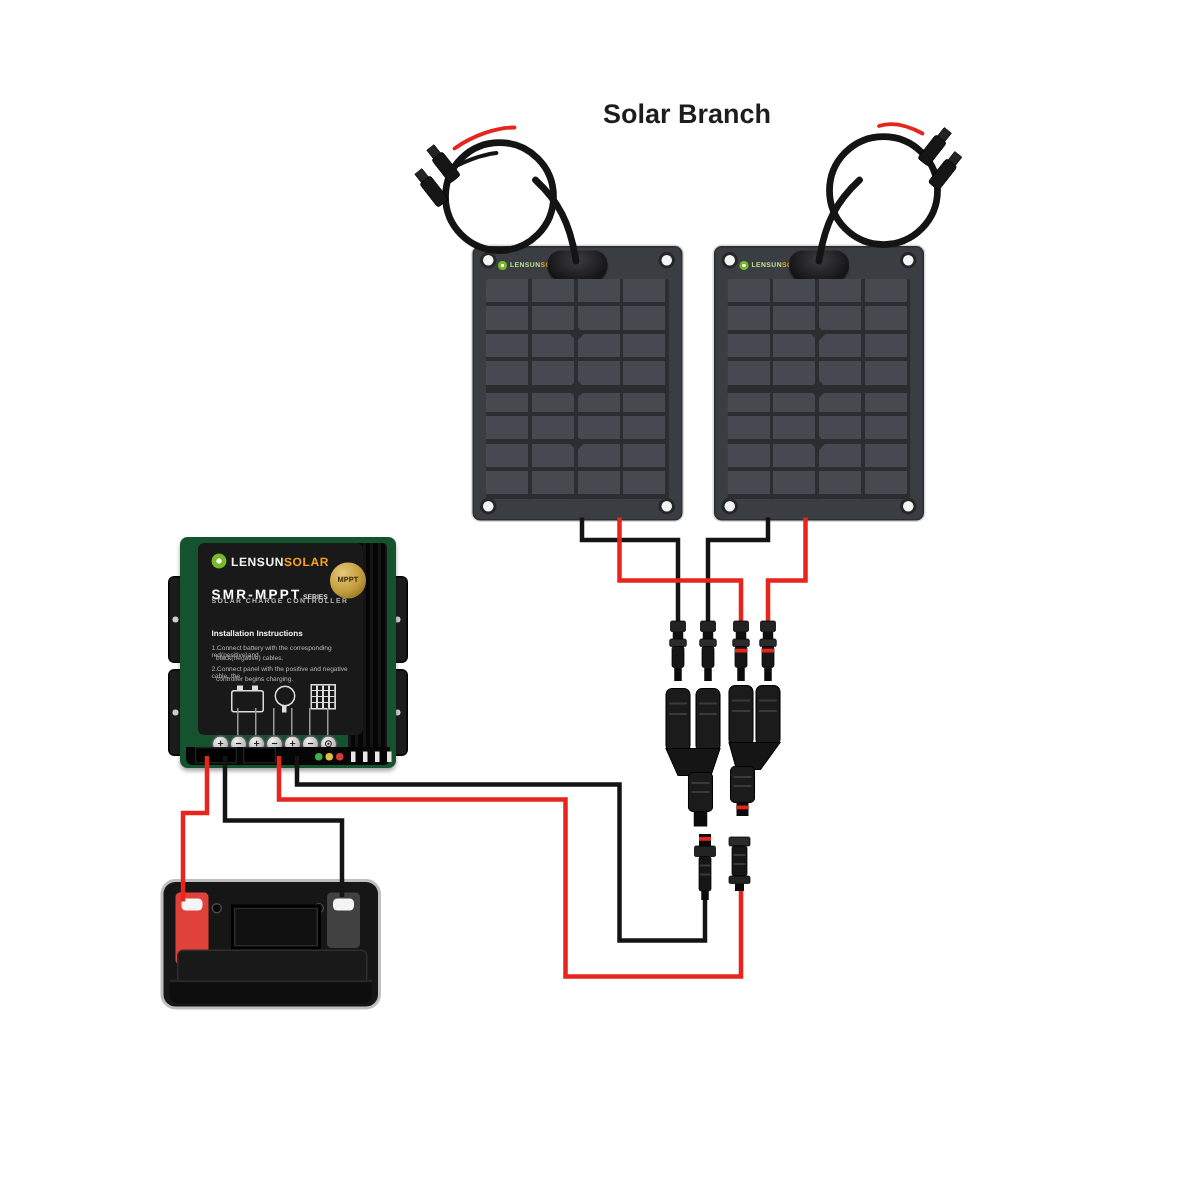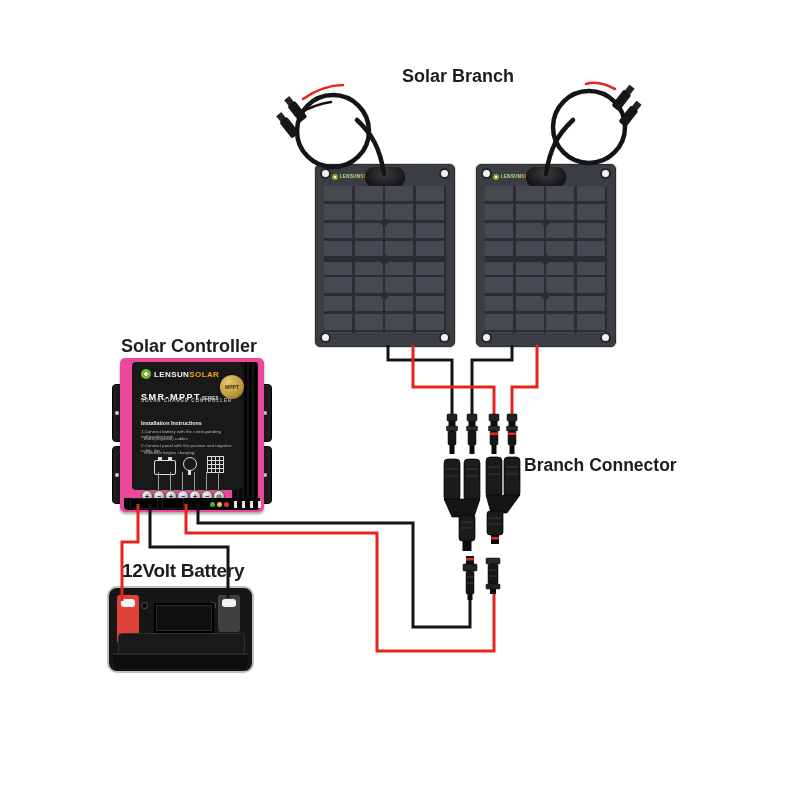--- a/index.html
+++ b/index.html
@@ -38,21 +38,21 @@
   .d3{left:50%;top:75%;margin:-4px 0 0 -4px;width:7px;height:7px;}
 
   
   .controller{position:absolute;left:112px;top:358px;width:160px;height:154px;}
   .ear{position:absolute;width:10px;background:#1c1c1c;border:1px solid #000;}
   .ear .edot{position:absolute;left:2px;width:4px;height:4px;border-radius:50%;background:#cfcfcf;top:50%;margin-top:-2px;}
   .e1{left:0;top:26px;height:56px;border-radius:4px 0 0 4px;}
   .e2{left:0;top:88px;height:56px;border-radius:4px 0 0 4px;}
   .e3{right:0;top:26px;height:56px;border-radius:0 4px 4px 0;}
   .e4{right:0;top:88px;height:56px;border-radius:0 4px 4px 0;}
-  .ctrl-body{position:absolute;left:8px;top:0;width:144px;height:154px;background:#ec4899;border-radius:5px;
+  .ctrl-body{position:absolute;left:8px;top:0;width:144px;height:154px;background:#14532d;border-radius:5px;
              box-shadow:0 2px 3px rgba(0,0,0,.35);}
   .heatsink{position:absolute;right:6px;top:4px;width:26px;height:140px;background:#0a0a0a;
             background-image:repeating-linear-gradient(90deg,#141414 0 2px,#050505 2px 5px);border-radius:3px;}
   .face{position:absolute;left:12px;top:4px;width:110px;height:128px;background:#191919;border-radius:4px;}
   .ctrl-logo{position:absolute;left:9px;top:7px;display:flex;align-items:center;gap:3px;}
   .ctrl-logo .ring{width:10px;height:10px;border-radius:50%;background:radial-gradient(#fff 22%,var(--brand-green) 28%);}
   .ctrl-logo .txt{font-size:8px;font-weight:bold;letter-spacing:0.4px;}
   .ctrl-logo .w{color:#f2f2f2;} .ctrl-logo .o{color:var(--brand-orange);}
   .model-row{position:absolute;left:9px;top:24px;color:#fff;}
   .model{font-size:9px;font-weight:bold;letter-spacing:1.5px;}
@@ -357,17 +357,14 @@
     <g>
       <rect x="486" y="558" width="14" height="6" rx="1" class="c-collar"></rect>
       <rect x="488" y="564" width="10" height="20" rx="1.5" class="c-body"></rect>
       <path class="c-rib" d="M489,570 H497 M489,576 H497"></path>
       <rect x="486" y="584" width="14" height="5" rx="1" class="c-nut"></rect>
       <rect x="490" y="589" width="6" height="5" class="c-tip"></rect>
     </g>
   </svg>
 
   <div class="label t-panels">Solar Branch</div>
-  <div class="label t-controller">Solar Controller</div>
-  <div class="label t-battery">12Volt Battery</div>
-  <div class="label t-branch">Branch Connector</div>
 
 </div>
 
 </body></html>

